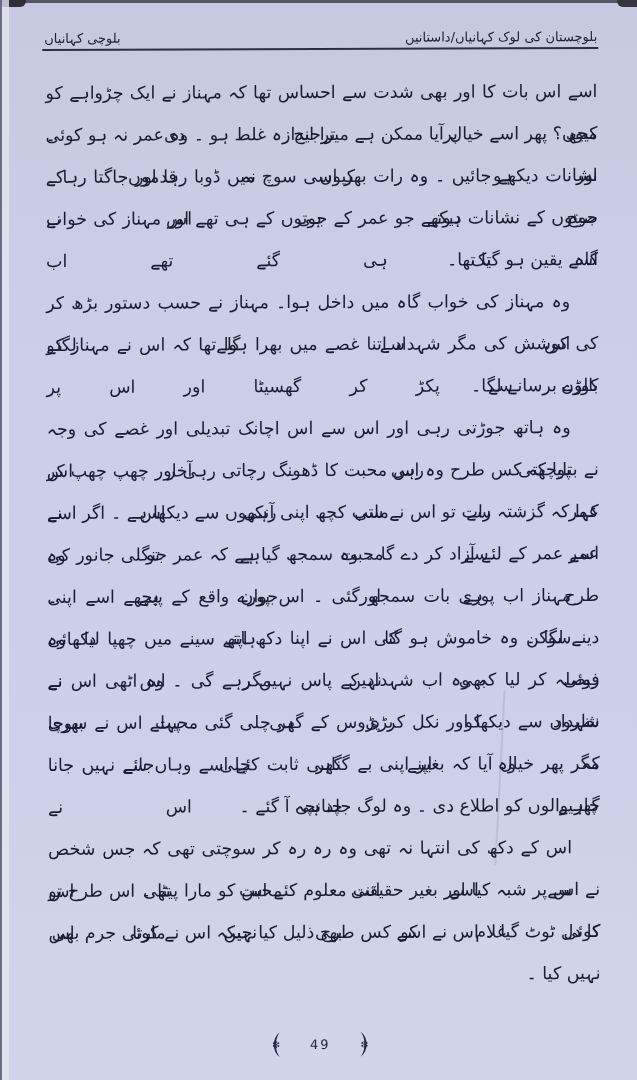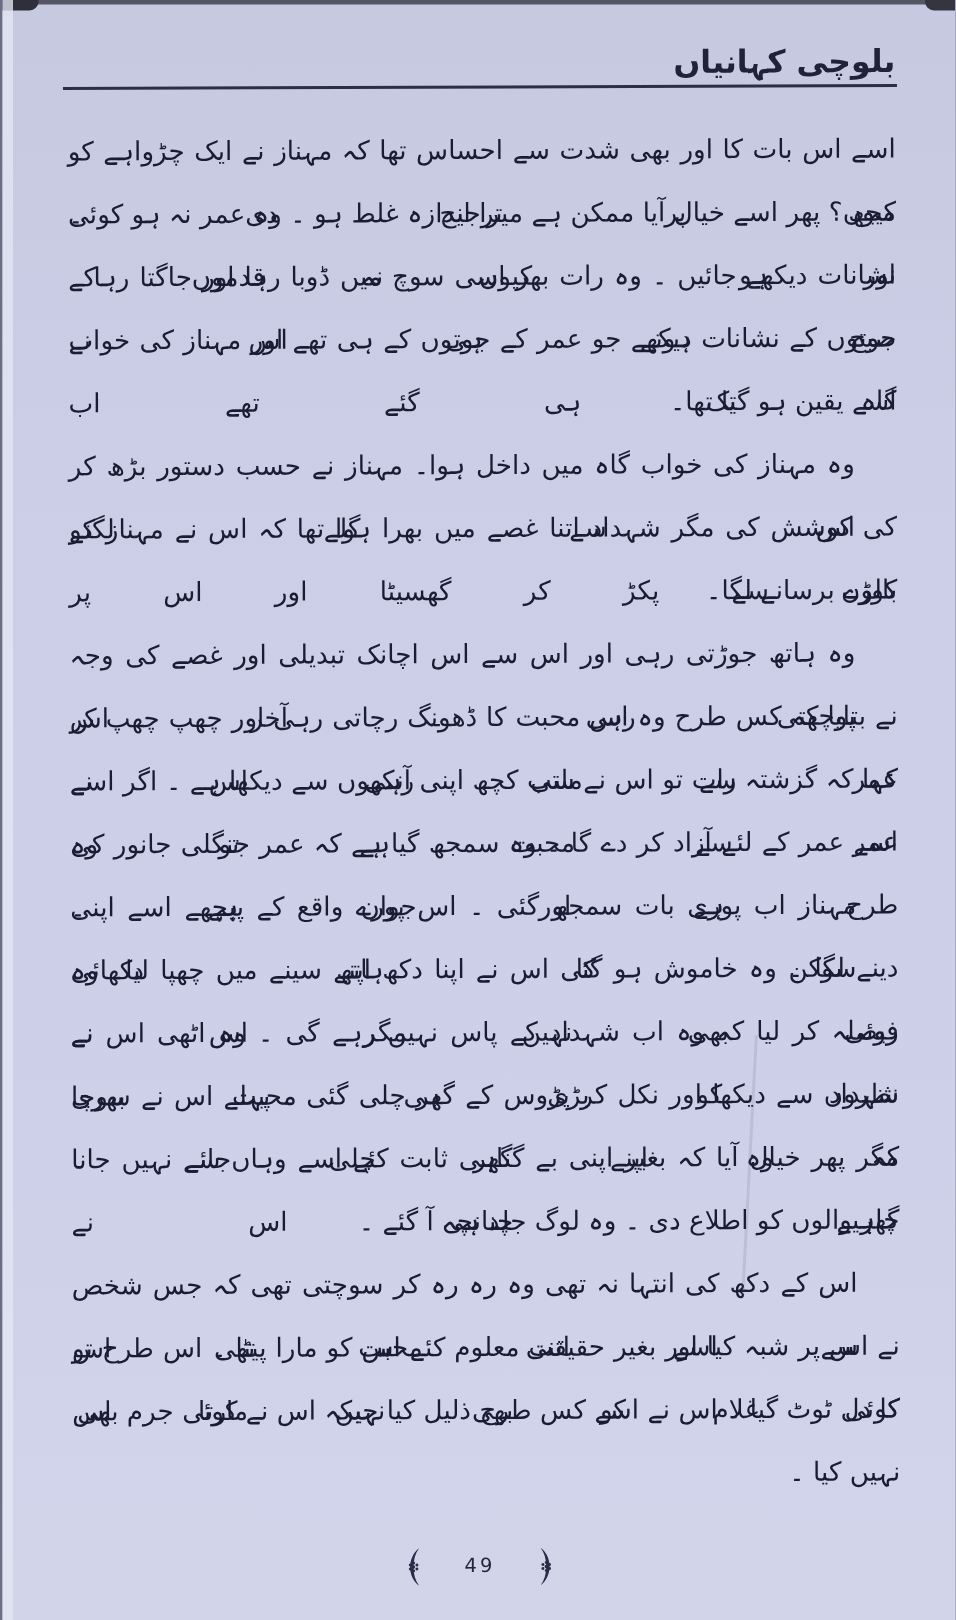--- a/index.html
+++ b/index.html
@@ -13,21 +13,21 @@
   .edge-top-left{position:absolute;top:0;left:0;width:26px;height:7px;background:#2e2f3a;border-bottom-right-radius:6px;}
   .edge-top-right{position:absolute;top:0;right:0;width:20px;height:7px;background:#34353f;border-bottom-left-radius:6px;}
   .edge-left-dark{position:absolute;top:0;left:0;width:2px;height:1080px;background:#6b6d82;}
   .edge-left-light{position:absolute;top:0;left:2px;width:7px;height:1080px;background:#e3e5f2;opacity:.8;}
   .crease{position:absolute;left:499px;top:690px;width:2px;height:175px;background:rgba(80,82,110,.14);transform:rotate(3deg);}
 
   .content{position:absolute;inset:0;transform:rotate(-0.2deg);}
 
   .header{display:flex;justify-content:space-between;align-items:flex-end;
     padding:30px 38px 0 46px;direction:rtl;}
-  .header .h-title{font-size:21px;color:#20213a;font-weight:bold;}
+  .header .h-title{font-size:13px;color:#20213a;font-weight:normal;}
   .rule{margin:3px 37px 0 44px;border-bottom:2px solid #2c2d47;}
 
   .bodytext{padding:21px 38px 0 47px;direction:rtl;}
   .line{
     display:block;height:42px;line-height:42px;font-size:17.5px;color:#1b1c33;
     text-align:justify;text-align-last:justify;overflow:visible;font-weight:500;
   }
   .line.end{text-align:right;text-align-last:right;}
   .line.ind{padding-right:28px;}
 
@@ -38,20 +38,21 @@
   .orn.flip{transform:scaleX(-1);}
 </style>
 </head>
 <body>
 
 <div class="sheet">
 
   <div class="content">
 
     <div class="header">
+      <span class="h-title">بلوچستان کی لوک کہانیاں/داستانیں</span>
       <span class="h-title">بلوچی کہانیاں</span>
     </div>
     <div class="rule"></div>
 
     <div class="bodytext">
       <span class="line">اسے اس بات کا اور بھی شدت سے احساس تھا کہ مہناز نے ایک چڑواہے کو مجھ پر ترجیح دی ۔</span>
       <span class="line">کیوں؟ پھر اسے خیال آیا ممکن ہے میرا اندازہ غلط ہو ۔ وہ عمر نہ ہو کوئی اور ہو ۔ کیوں نہ قدموں کے</span>
       <span class="line">نشانات دیکھے جائیں ۔ وہ رات بھر اسی سوچ میں ڈوبا رہا اور جاگتا رہا ۔ صبح ہوتے ہی اس نے</span>
       <span class="line">جوتوں کے نشانات دیکھے جو عمر کے جوتوں کے ہی تھے اور مہناز کی خواب گاہ تک ہی گئے تھے اب</span>
       <span class="line end">اسے یقین ہو گیا تھا۔</span>

